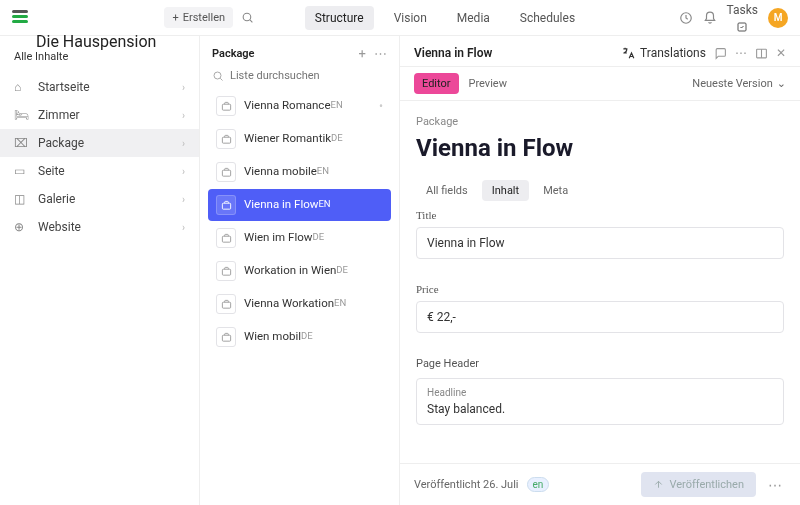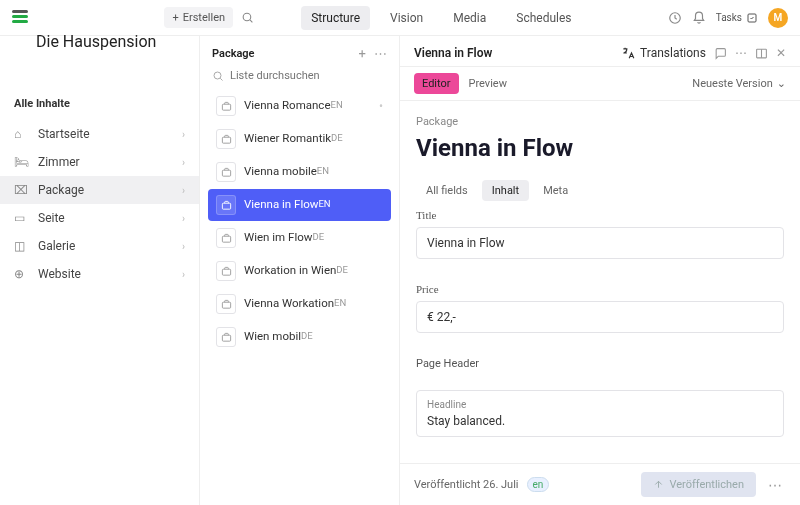--- a/index.html
+++ b/index.html
@@ -9,25 +9,25 @@
 .logo span { height:3px; background:#2a4; border-radius:2px; }
 .logo span:nth-child(1){background:#555}
 .brand { font-weight:400; font-size:16px;margin-top:48px; }
 .btn-create { display:flex; align-items:center; gap:4px; background:#f3f3f5; border:none; padding:4px 8px; border-radius:4px; font-size:11px; color:#555; cursor:pointer; }
 .icon-search { color:#888; font-size:13px; cursor:pointer; }
 .topnav { display:flex; gap:10px; margin:0 auto; }
 .topnav .tab { padding:5px 10px; border-radius:4px; font-size:12px; color:#555; cursor:pointer; }
 .topnav .tab.active { background:#ededf0; color:#222; }
 .top-right { display:flex; align-items:center; gap:10px; margin-left:auto; }
 .top-right .icn { color:#888; font-size:13px; cursor:pointer; }
-.tasks { display:flex; align-items:center; gap:4px; font-size:10px; color:#555; cursor:pointer;}
+.tasks { display:flex; align-items:center; gap:4px; font-size:12px; color:#555; cursor:pointer;flex-direction:column;}
 .avatar { width:20px; height:20px; border-radius:50%; background:#f5a623; color:#fff; display:flex; align-items:center; justify-content:center; font-size:10px; font-weight:600; }
 .main { display:flex; height:calc(100% - 36px); }
 .col1 { width:200px; border-right:1px solid #eee; padding:10px 0; }
-.col1 h4 { font-size:11px; font-weight:700; padding:4px 14px 10px; color:#333;margin-top:47px; }
+.col1 h4 { font-size:11px; font-weight:400; padding:4px 14px 10px; color:#333; }
 .navitem { display:flex; align-items:center; padding:7px 14px; gap:10px; cursor:pointer; color:#444; font-size:12px; position:relative;}
 .navitem.active { background:#f0f0f2; }
 .navitem .nicon { width:14px; color:#888; font-size:12px; }
 .navitem .chev { margin-left:auto; color:#bbb; font-size:10px; }
 .col2 { width:200px; border-right:1px solid #eee; display:flex; flex-direction:column; }
 .col2-head { display:flex; align-items:center; padding:10px 12px 4px; gap:8px; }
 .col2-head .title { font-size:11px; font-weight:600; flex:1; }
 .col2-head .hicon { color:#999; font-size:13px; cursor:pointer; }
 .searchrow { display:flex; align-items:center; padding:4px 12px 8px; gap:6px; color:#aaa; }
 .searchrow input { border:none; outline:none; font-size:11px; flex:1; color:#555; }
@@ -53,21 +53,21 @@
 .docbody { flex:1; overflow:auto; padding:14px 16px 0; }
 .crumb { font-size:11px; color:#888; margin-bottom:6px;}
 .bigtitle { font-size:24px; font-weight:700; margin-bottom:18px; color:#1a1a2a;}
 .fieldtabs { display:flex; gap:4px; margin-bottom:8px;}
 .fieldtabs .ft { padding:4px 10px; font-size:11px; color:#666; border-radius:4px; cursor:pointer;}
 .fieldtabs .ft.active { background:#ededf0; color:#222;}
 .fieldgrp { margin-bottom:24px; }
 .fieldlabel { font-size:11px; color:#555; margin-bottom:6px;font-family:Liberation Serif, serif;}
 .fieldinput { width:100%; border:1px solid #e3e3e7; border-radius:4px; padding:8px 10px; font-size:12px; color:#333;}
 .section { margin-top:4px; }
-.sectitle { font-size:11px; color:#555; margin-bottom:20px;}
+.sectitle { font-size:11px; color:#555; margin-bottom:8px;}
 .subfield { border:1px solid #e3e3e7; border-radius:4px; padding:8px 10px;}
 .subfield .sublabel { font-size:10px; color:#888; margin-bottom:4px;}
 .subfield .subval { font-size:12px; color:#333;}
 .footer { border-top:1px solid #eee; padding:8px 14px; display:flex; align-items:center; gap:8px;}
 .footer .pub { font-size:11px; color:#666;}
 .footer .langchip { font-size:10px; background:#e8f0ff; color:#4a6; border:1px solid #cde; padding:1px 5px; border-radius:8px;}
 .footer .pubbtn { margin-left:auto; background:#e0e4f0; color:#9aa; border:none; padding:6px 12px; border-radius:4px; font-size:11px; display:flex; align-items:center; gap:5px; cursor:default;}
 .footer .more { color:#999; cursor:pointer; font-size:14px; padding:0 4px;}
 svg{display:block}
 </style>

